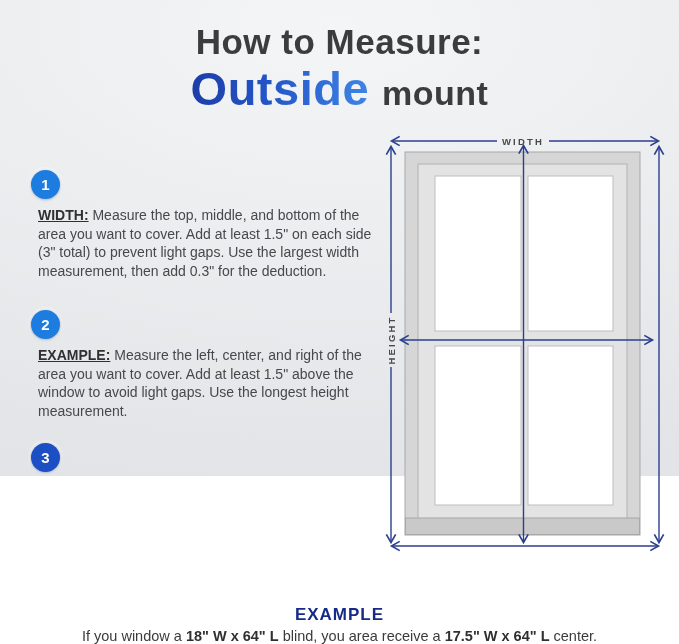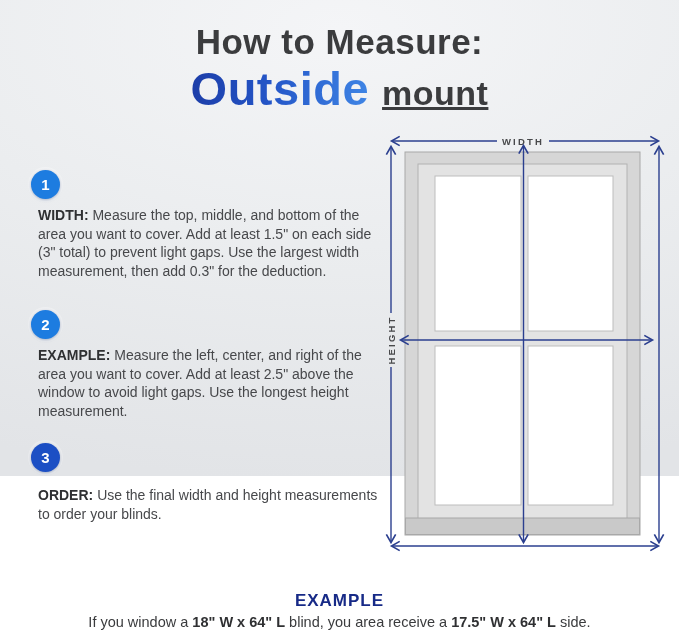--- a/index.html
+++ b/index.html
@@ -18,55 +18,55 @@
     font-size:35px;font-weight:600;color:#3b3c3e;letter-spacing:.5px;line-height:1.05;
   }
   .title-line2{margin-top:0px;white-space:nowrap;}
   .title-highlight{
     font-size:47px;font-weight:800;letter-spacing:.5px;
     background:linear-gradient(92deg,#1c3da8 0%,#2456c8 45%,#3f85e5 100%);
     -webkit-background-clip:text;background-clip:text;
     -webkit-text-fill-color:transparent;color:transparent;text-align:center;
   }
   .title-suffix{
-    font-size:34px;font-weight:600;color:#3b3c3e;margin-left:13px;letter-spacing:.5px;text-decoration:underline;
+    font-size:34px;font-weight:600;color:#3b3c3e;margin-left:13px;letter-spacing:.5px;
   }
   
   .badge{
     position:absolute;width:29px;height:29px;border-radius:50%;
     display:flex;align-items:center;justify-content:center;
     color:#ffffff;font-size:15px;font-weight:700;
     box-shadow:0 1px 3px rgba(30,60,120,.35), 0 0 0 3px rgba(255,255,255,.30);
   }
   .badge-blue{background:#1d7ce0;}
   .badge-dark{background:#1c4fc4;}
   .step-text{
     position:absolute;font-size:14px;line-height:18.5px;color:#47484b;
   }
-  .step-label{font-weight:700;color:#2f3032;}
+  .step-label{font-weight:700;color:#2f3032;text-decoration:underline;}
   .pos-badge1{left:31px;top:170px;}
   .pos-text1{left:38px;top:206px;width:340px;}
   .pos-badge2{left:31px;top:310px;}
   .pos-text2{left:38px;top:346px;width:344px;}
   .pos-badge3{left:31px;top:443px;}
   .pos-text3{left:38px;top:486px;width:340px;}
   
   .diagram{position:absolute;left:375px;top:123px;}
   .arrow-line{stroke:#2b3f8f;stroke-width:1.4;fill:none;}
   .dim-label{
     font-family:"Liberation Sans", sans-serif;font-size:9.5px;font-weight:700;
     fill:#48494b;letter-spacing:2.2px;
   }
   
   .footer{
     position:absolute;left:0;top:584px;width:679px;height:60px;
     background:#ffffff;text-align:center;
   }
   .example-heading{
-    margin-top:7px;font-size:17px;font-weight:700;color:#172a87;letter-spacing:1px;
+    margin-top:21px;font-size:17px;font-weight:700;color:#172a87;letter-spacing:1px;
   }
   .example-line{margin-top:3px;font-size:14.5px;color:#3a3b3d;}
   .example-line b{font-weight:700;color:#2f3032;}
 </style>
 </head>
 <body>
 
 <div class="screen">
 
   <div class="title-block">
@@ -82,29 +82,25 @@
   <div class="step-text pos-text1">
     <span class="step-label">WIDTH:</span>
     <span>Measure the top, middle, and bottom of the area you want to cover. Add at least 1.5" on each side (3" total) to prevent light gaps. Use the largest width measurement, then add 0.3" for the deduction.</span>
   </div>
 
   <div class="badge badge-blue pos-badge2">
     <span>2</span>
   </div>
   <div class="step-text pos-text2">
     <span class="step-label">EXAMPLE:</span>
-    <span>Measure the left, center, and right of the area you want to cover. Add at least 2.5" above the window to avoid light gaps. Use the longest height measurement.</span>
+    <span>Measure the left, center, and right of the area you want to cover. Add at least 1.5" above the window to avoid light gaps. Use the longest height measurement.</span>
   </div>
 
   <div class="badge badge-dark pos-badge3">
     <span>3</span>
-  </div>
-  <div class="step-text pos-text3">
-    <span class="step-label">ORDER:</span>
-    <span>Use the final width and height measurements to order your blinds.</span>
   </div>
 
   <svg class="diagram" width="300" height="440" viewBox="0 0 300 440">
     <defs>
       <marker id="arr" viewBox="0 0 10 10" refX="7.6" refY="5" markerWidth="9" markerHeight="9" orient="auto-start-reverse">
         <path d="M1.5,1.3 L8,5 L1.5,8.7" fill="none" stroke="#2b3f8f" stroke-width="1.3"></path>
       </marker>
     </defs>
 
     <g>
@@ -132,16 +128,16 @@
     <line class="arrow-line" x1="284" y1="24" x2="284" y2="419" marker-start="url(#arr)" marker-end="url(#arr)"></line>
 
     <line class="arrow-line" x1="17" y1="423" x2="283" y2="423" marker-start="url(#arr)" marker-end="url(#arr)"></line>
 
     <line class="arrow-line" x1="148.5" y1="23" x2="148.5" y2="419" marker-start="url(#arr)" marker-end="url(#arr)"></line>
     <line class="arrow-line" x1="26" y1="217" x2="277" y2="217" marker-start="url(#arr)" marker-end="url(#arr)"></line>
   </svg>
 
   <div class="footer">
     <div class="example-heading">EXAMPLE</div>
-    <div class="example-line"><span>If you window a </span><b>18" W x 64" L</b><span> blind, you area receive a </span><b>17.5" W x 64" L</b><span> side.</span></div>
+    <div class="example-line"><span>If you window a </span><b>18" W x 64" L</b><span> blind, you area receive a </span><b>17.5" W x 64" L</b><span> center.</span></div>
   </div>
 
 </div>
 
 </body></html>

